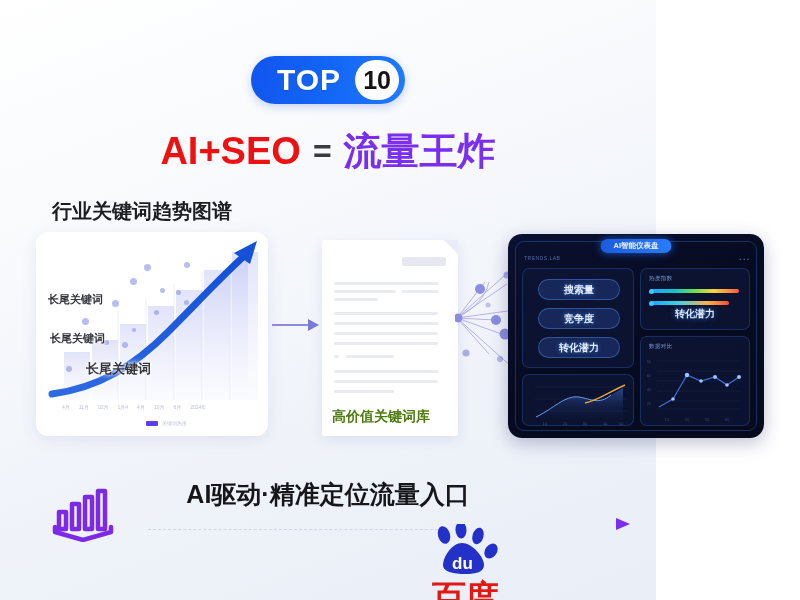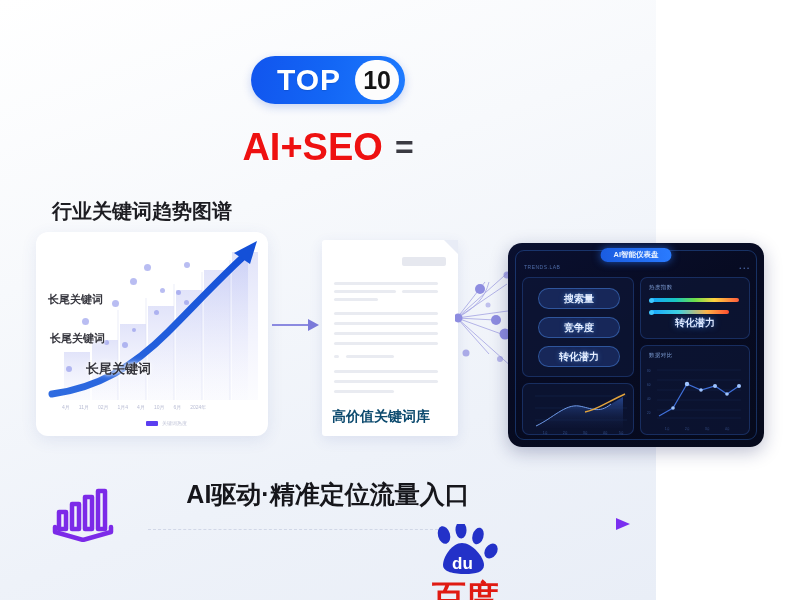--- a/index.html
+++ b/index.html
@@ -105,37 +105,36 @@
     border-left: 14px solid transparent;
     border-top: 14px solid #e8ecf6;
   }
   .doc-chip {
     position: absolute; right: 12px; top: 17px;
     width: 44px; height: 9px; background: #e6e8ef; border-radius: 2px;
   }
   .doc-line { position: absolute; height: 3px; background: #e9ebf1; border-radius: 2px; }
   .doc-label {
     position: absolute; left: 10px; bottom: 10px;
-    font-size: 14px; font-weight: bold; color: #0c4a6e;
+    font-size: 14px; font-weight: bold; color: #4d7c0f;
     white-space: nowrap;
     margin-top: 12px;
   }
 
   
   .nodes { position: absolute; left: 455px; top: 262px; }
 
   
   .dash {
     position: absolute; left: 508px; top: 234px;
     width: 256px; height: 204px;
     background: linear-gradient(150deg, #0a1030 0%, #070b22 45%, #060a1c 100%);
     border-radius: 14px;
     box-shadow: 0 5px 18px rgba(20,30,90,.28);
     overflow: hidden;
-    margin-top: 9px;
   }
   .dash-frame {
     position: absolute; inset: 7px;
     border: 1px solid rgba(60,130,240,.32);
     border-radius: 9px;
   }
   .dash-badge {
     position: absolute; left: 50%; top: 5px; transform: translateX(-50%);
     padding: 2px 13px;
     background: linear-gradient(90deg, #1a5ce0, #2a7bff);
@@ -221,20 +220,21 @@
   <div class="badge-wrap">
     <div class="badge">
       <span class="badge-top">TOP</span>
       <span class="badge-num">10</span>
     </div>
   </div>
 
   <div class="headline">
     <span class="hl-red">AI+SEO</span>
     <span class="hl-eq">=</span>
+    <span class="hl-purple">流量王炸</span>
   </div>
 
   <div class="cap cap-left">行业关键词趋势图谱</div>
 
   <div class="trend-card">
     <div class="trend-inner">
 
       <svg width="232" height="204" viewBox="0 0 232 204" style="position:absolute;left:0;top:0;">
         <defs>
           <linearGradient id="barFill" x1="0" y1="0" x2="0" y2="1">

